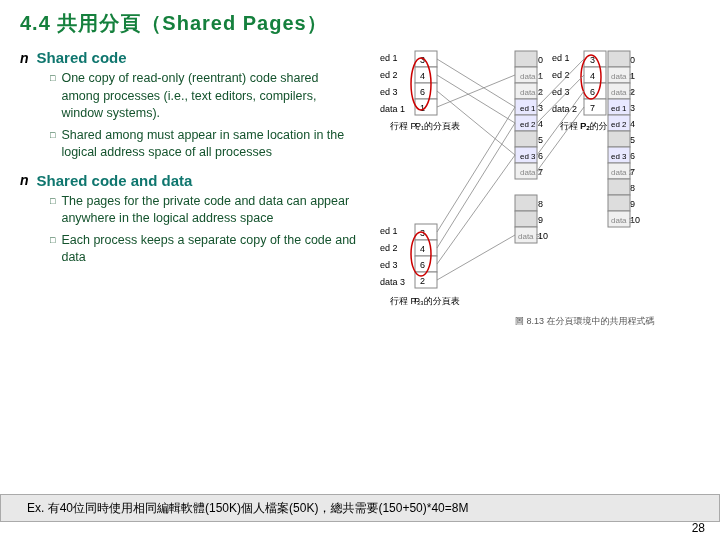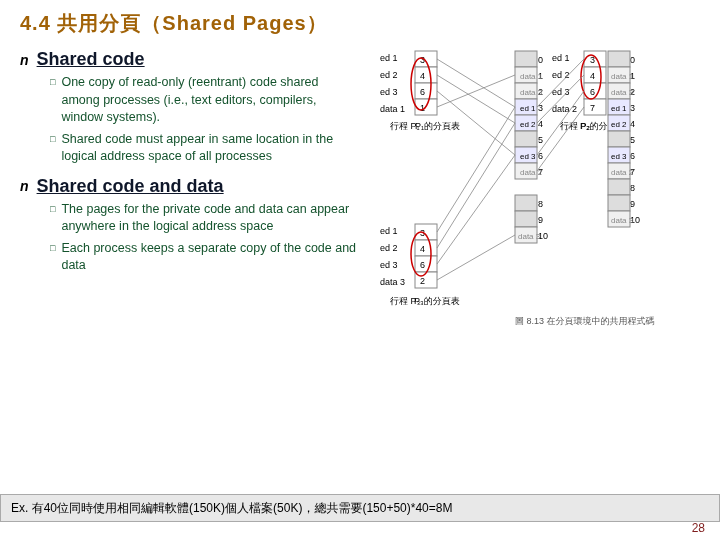--- a/index.html
+++ b/index.html
@@ -17,21 +17,21 @@
       width: 720px;
       height: 540px;
       padding: 10px 20px;
       position: relative;
     }
 
     .title {
       font-size: 20px;
       font-weight: bold;
       margin-bottom: 12px;
-      color: #a16207;
+      color: #15803d;
       letter-spacing: 1px;
     }
 
     .main-content {
       display: flex;
       flex-direction: row;
       gap: 10px;
     }
 
     .left-column {
@@ -51,24 +51,23 @@
     }
 
     .bullet-n {
       font-size: 14px;
       font-weight: bold;
       font-style: italic;
       color: #000;
     }
 
     .section-title {
-      font-size: 18px;
+      font-size: 15px;
       font-weight: bold;
-      color: #0f172a;
-      text-decoration: underline;
+      color: #0f766e;
     }
 
     .bullet-list {
       margin-left: 30px;
       list-style: none;
     }
 
     .bullet-list li {
       display: flex;
       align-items: flex-start;
@@ -99,32 +98,32 @@
       height: 100%;
     }
 
     .footer-bar {
       position: absolute;
       bottom: 18px;
       left: 0;
       right: 0;
       background: #e8e8e8;
       border: 1px solid #aaa;
-      padding: 4px 10px;
+      padding: 4px 26px;
       font-size: 12px;
       color: #000;
       line-height: 1.5;
     }
 
     .page-number {
       position: absolute;
       bottom: 5px;
       right: 15px;
       font-size: 12px;
-      color: #7f1d1d;
+      color: #000000;
     }
   </style>
 </head>
 <body>
 
 <div class="page">
 
   <div class="title">4.4  共用分頁（Shared Pages）</div>
 
   <div class="main-content">
@@ -134,21 +133,21 @@
       <div class="section">
         <div class="section-header">
           <span class="bullet-n">n</span>
           <span class="section-title">Shared code</span>
         </div>
         <ul class="bullet-list">
           <li>
               <span>One copy of read-only (reentrant) code shared among processes (i.e., text editors, compilers, window systems).</span>
             </li>
           <li>
-              <span>Shared code must appear in same location in the logical address space of all processes</span>
+              <span>Shared among must appear in same location in the logical address space of all processes</span>
             </li>
         </ul>
       </div>
 
       <div class="section">
         <div class="section-header">
           <span class="bullet-n">n</span>
           <span class="section-title">Shared code and data</span>
         </div>
         <ul class="bullet-list">

